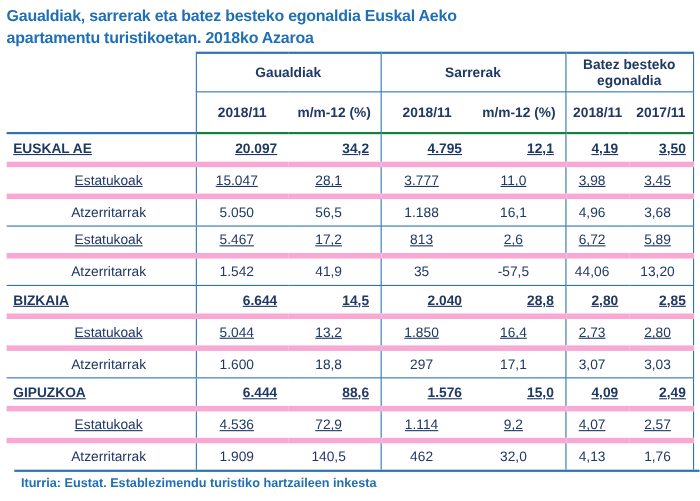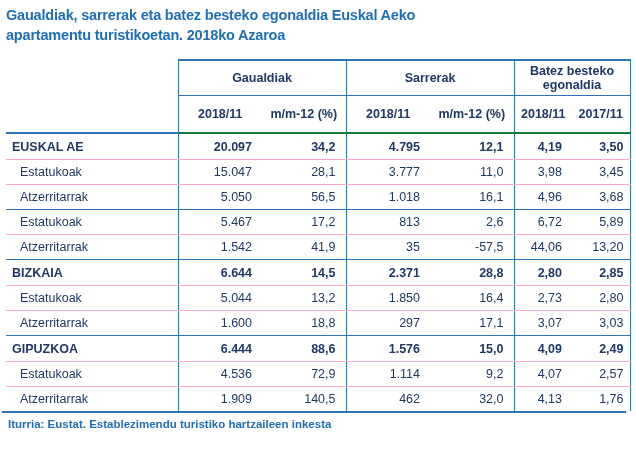--- a/index.html
+++ b/index.html
@@ -18,21 +18,21 @@
     position: relative;
     width: 636px;
     height: 455px;
     box-sizing: border-box;
   }
   .title {
     color: #1f6fb5;
     font-size: 14.5px;
     font-weight: bold;
     line-height: 1.35;
-    padding: 6px 8px 14px 6px;
+    padding: 6px 8px 2px 6px;
     letter-spacing: -0.2px;
   }
   .title-line {
     display: block;
   }
   table.data {
     border-collapse: collapse;
     width: 624px;
     margin-left: 6px;
     table-layout: fixed;
@@ -71,23 +71,25 @@
   .vline-l { border-left: 1px solid #2e74b5; }
   .vline-r { border-right: 1px solid #2e74b5; }
 
   .row-total td {
     font-weight: bold;
     height: 25px;
   }
   .row-sub td {
     height: 24px;
     font-weight: normal;
+    text-align: center;
   }
   .rowline td {
-    border-bottom: 1px solid #f9a8d4;
+    border-bottom: 5px solid #f9a8d4;
+    text-decoration: underline;
   }
   .rowline-strong td {
     border-bottom: 1px solid #2e74b5;
   }
   .lbl {
     text-align: left;
     padding-left: 6px !important;
   }
   .lbl-ind {
     text-align: left;
@@ -103,21 +105,21 @@
     padding-right: 6px !important;
     margin-top: 12px;
   }
   .footer {
     color: #1f6fb5;
     font-size: 11.5px;
     font-weight: bold;
     padding: 5px 0 0 6px;
     border-top: 2px solid #2e74b5;
     width: 624px;
-    margin-left: 2px;
+    margin-left: 13px;
     box-sizing: border-box;
   }
   .sep-top {
     border-top: 2px solid #2e74b5;
   }
 </style>
 </head>
 <body>
 
 <div class="page">
@@ -173,21 +175,21 @@
         <td class="num">3.777</td>
         <td class="num vline-r">11,0</td>
         <td class="num">3,98</td>
         <td class="num-last vline-r">3,45</td>
       </tr>
 
       <tr class="row-sub rowline-strong">
         <td class="lbl-ind">Atzerritarrak</td>
         <td class="num vline-l">5.050</td>
         <td class="num vline-r">56,5</td>
-        <td class="num">1.018</td>
+        <td class="num">1.188</td>
         <td class="num vline-r">16,1</td>
         <td class="num">4,96</td>
         <td class="num-last vline-r">3,68</td>
       </tr>
 
 
       <tr class="row-sub rowline">
         <td class="lbl-ind">Estatukoak</td>
         <td class="num vline-l">5.467</td>
         <td class="num vline-r">17,2</td>
@@ -204,21 +206,21 @@
         <td class="num">35</td>
         <td class="num vline-r">-57,5</td>
         <td class="num">44,06</td>
         <td class="num-last vline-r">13,20</td>
       </tr>
 
       <tr class="row-total rowline">
         <td class="lbl">BIZKAIA</td>
         <td class="num vline-l">6.644</td>
         <td class="num vline-r">14,5</td>
-        <td class="num">2.371</td>
+        <td class="num">2.040</td>
         <td class="num vline-r">28,8</td>
         <td class="num">2,80</td>
         <td class="num-last vline-r">2,85</td>
       </tr>
 
       <tr class="row-sub rowline">
         <td class="lbl-ind">Estatukoak</td>
         <td class="num vline-l">5.044</td>
         <td class="num vline-r">13,2</td>
         <td class="num">1.850</td>

